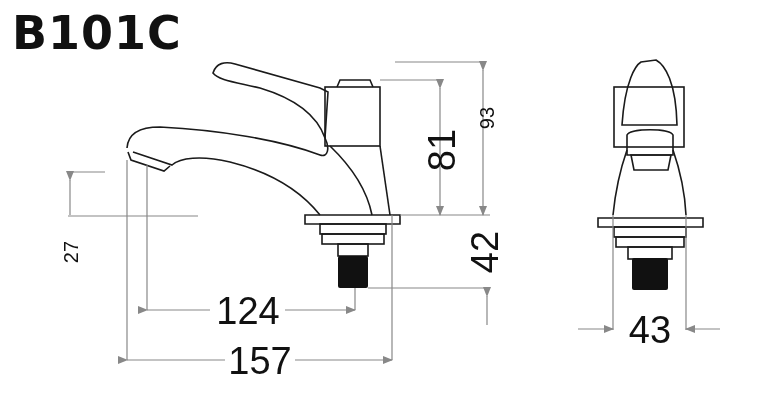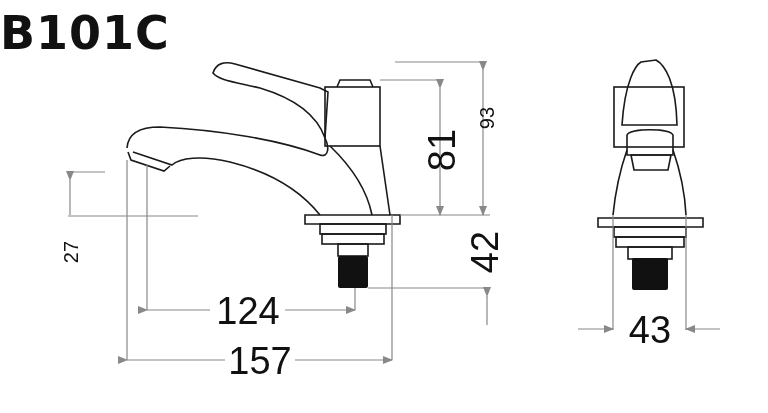--- a/index.html
+++ b/index.html
@@ -1,17 +1,17 @@
 <!DOCTYPE html>
 <html><head>
 <meta charset="utf-8">
 <style>
   html, body { margin: 0; padding: 0; background: #ffffff; }
   body { width: 768px; height: 413px; position: relative; overflow: hidden; font-family: "Liberation Sans", sans-serif; }
-  #title { position: absolute; left: 0; top: 10px; font-family: "DejaVu Sans", sans-serif; font-weight: bold; font-size: 46px; color: #111; letter-spacing: 1px; line-height: 1; }
+  #title { position: absolute; left: 12px; top: 10px; font-family: "DejaVu Sans", sans-serif; font-weight: bold; font-size: 46px; color: #111; letter-spacing: 1px; line-height: 1; }
   svg { position: absolute; left: 0; top: 0; }
   .dimtext { font-family: "Liberation Sans", sans-serif; fill: #111; }
 </style>
 </head>
 <body>
 
 <div id="title">B101C</div>
 
 <svg width="768" height="413" viewBox="0 0 768 413">
   <defs>

